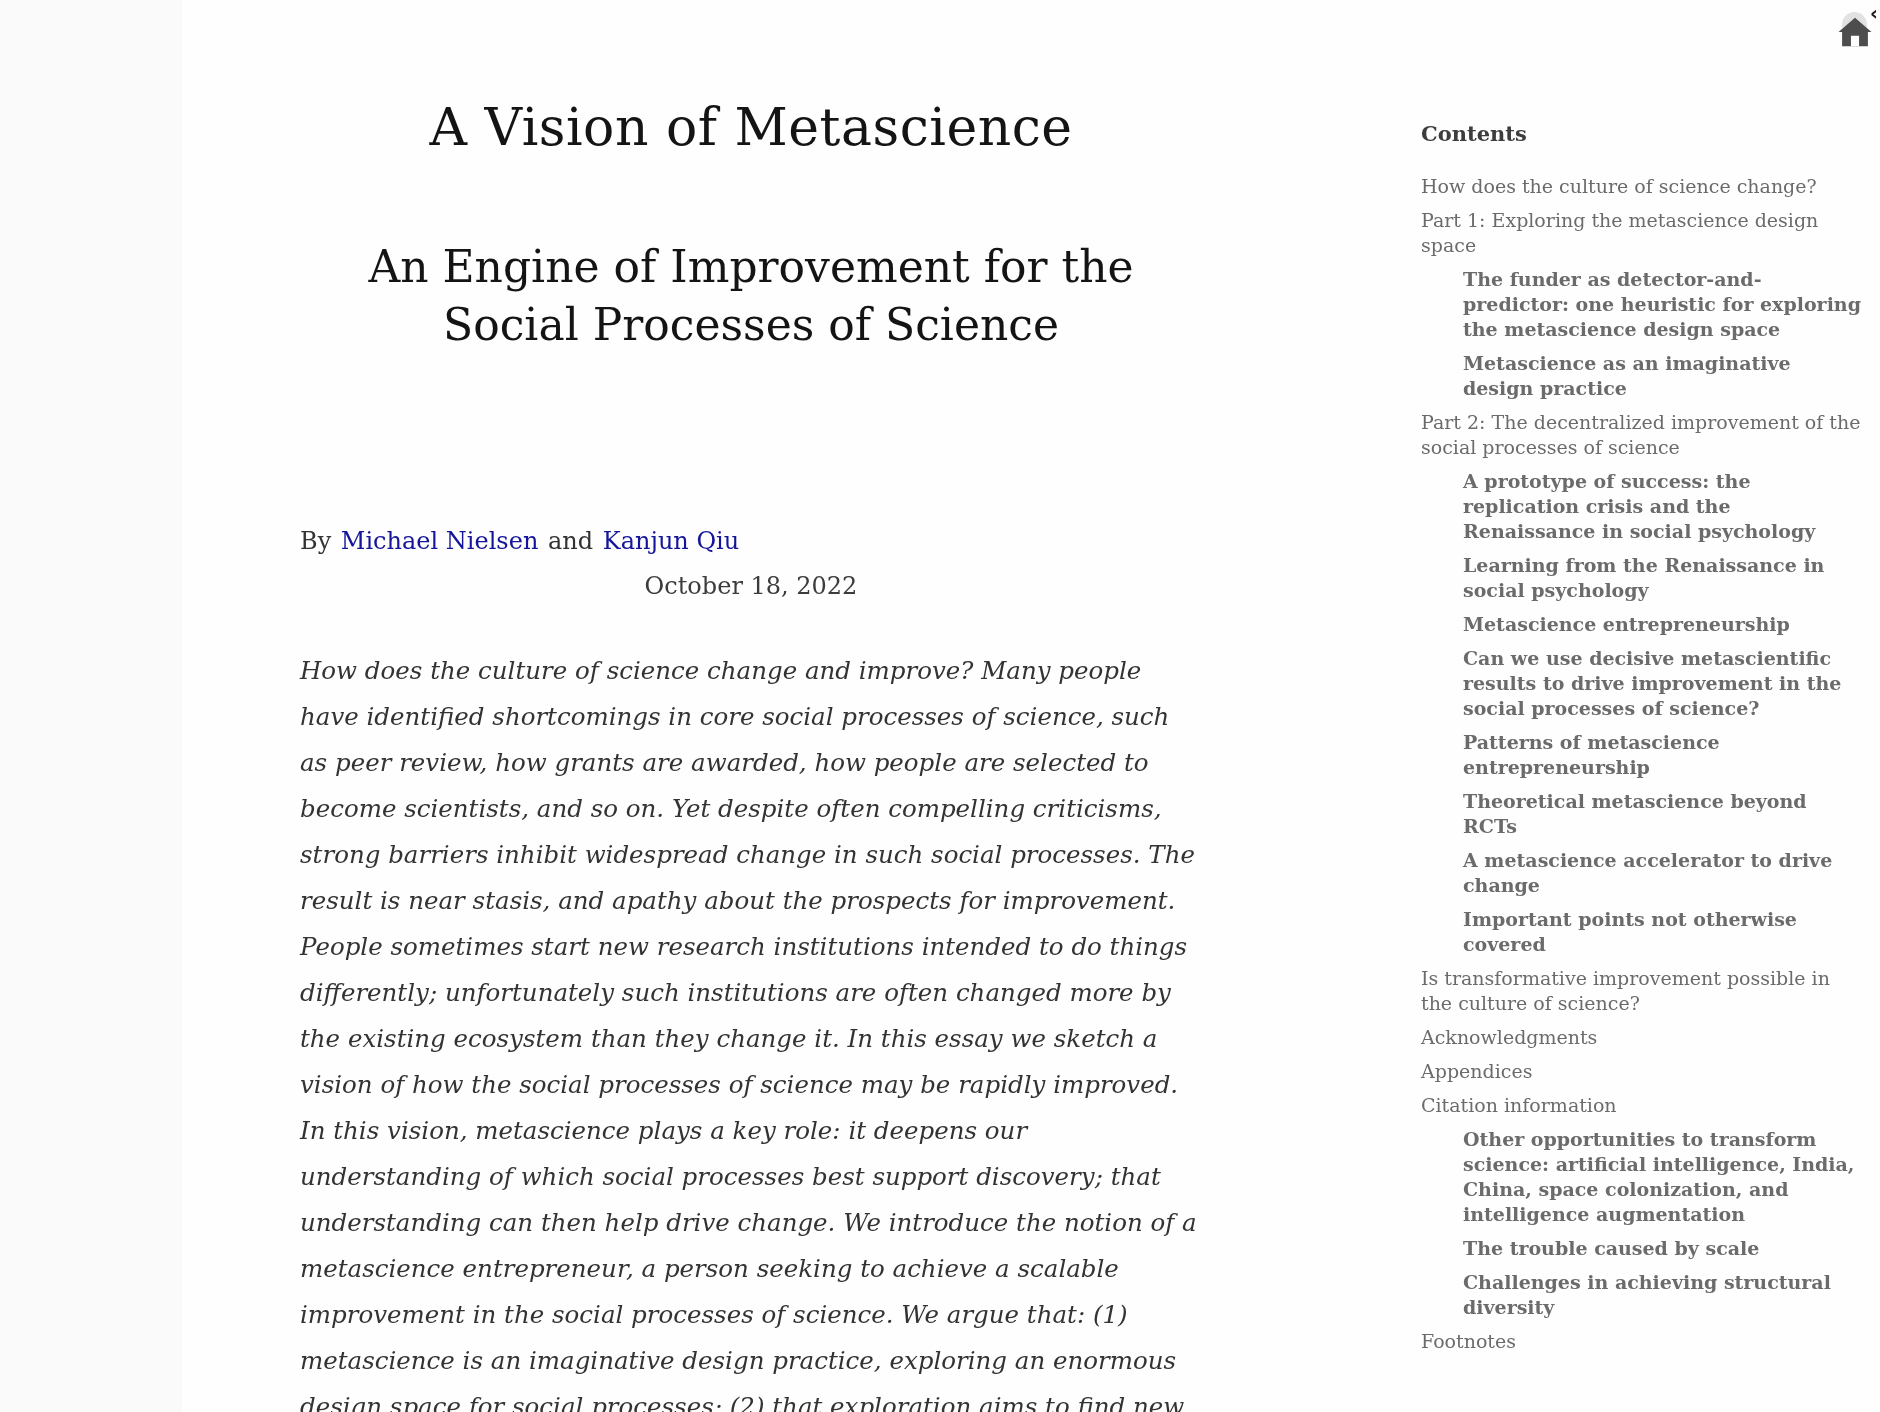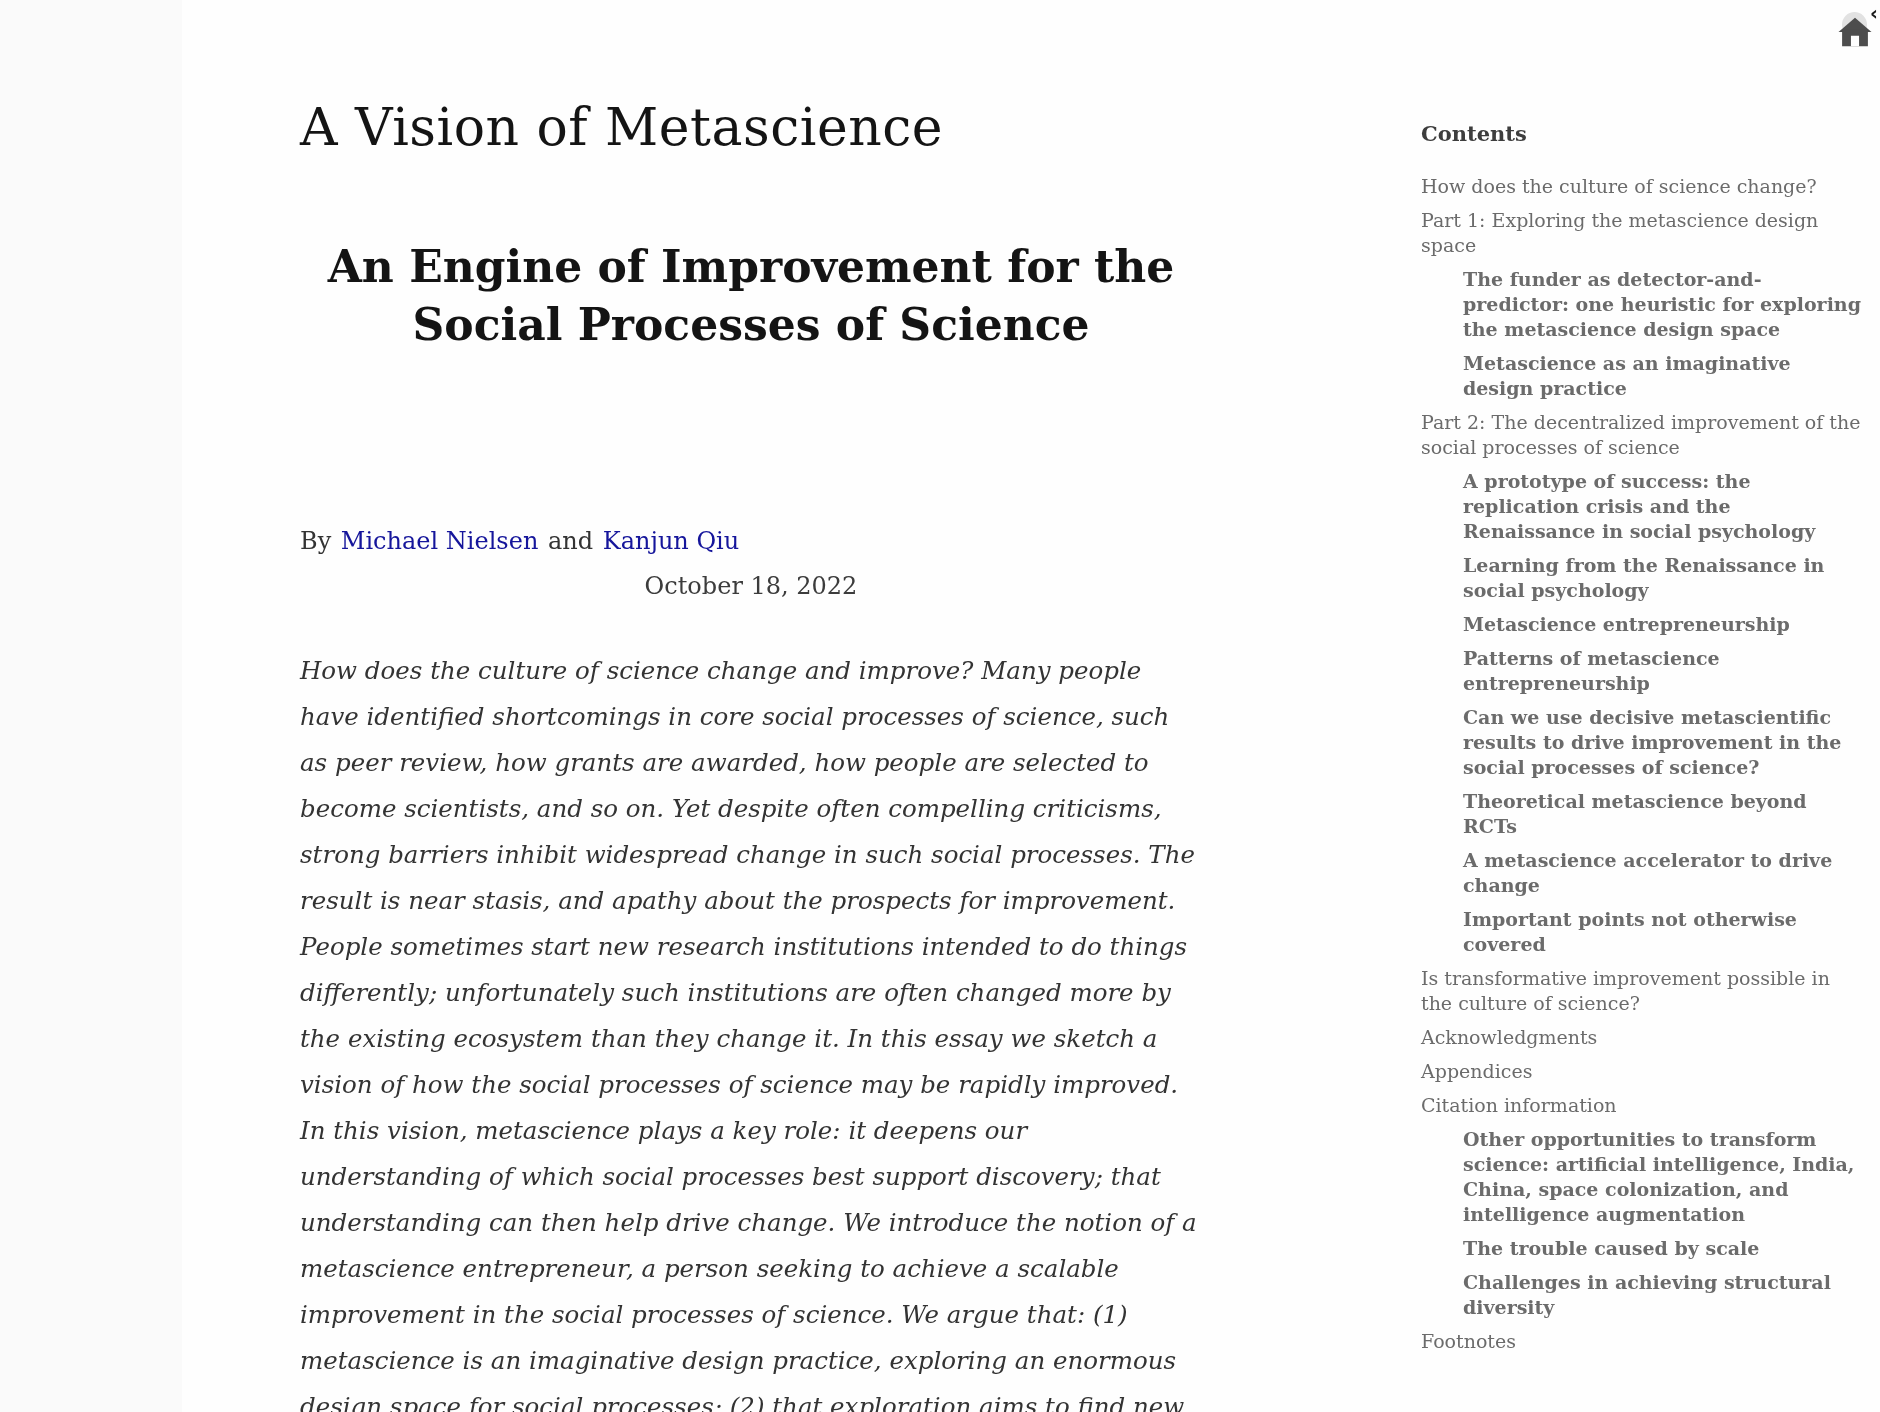--- a/index.html
+++ b/index.html
@@ -16,25 +16,26 @@
   }
   
   .main-col {
     position: absolute; left: 300px; top: 0;
     width: 902px;
     padding-top: 96px;
   }
   .article-title {
     font-size: 52px; font-weight: 400;
     line-height: 62px;
+    text-align: center;
     color: #141414;
     letter-spacing: 0.5px;
   }
   .article-subtitle {
-    font-size: 44px; font-weight: 700;
+    font-size: 44px; font-weight: 400;
     line-height: 58px;
     text-align: center;
     color: #141414;
     margin: 80px auto 0 auto;
     max-width: 860px;
   }
   .byline {
     margin-top: 172px;
     text-align: left;
     font-size: 24px;
@@ -136,22 +137,22 @@
   <h3 class="contents-heading">Contents</h3>
   <div>
       <a class="toc-item lvl0">How does the culture of science change?</a>
       <a class="toc-item lvl0">Part 1: Exploring the metascience design space</a>
       <a class="toc-item lvl1">The funder as detector-and-predictor: one heuristic for exploring the metascience design space</a>
       <a class="toc-item lvl1">Metascience as an imaginative design practice</a>
       <a class="toc-item lvl0">Part 2: The decentralized improvement of the social processes of science</a>
       <a class="toc-item lvl1">A prototype of success: the replication crisis and the Renaissance in social psychology</a>
       <a class="toc-item lvl1">Learning from the Renaissance in social psychology</a>
       <a class="toc-item lvl1">Metascience entrepreneurship</a>
+      <a class="toc-item lvl1">Can we use decisive metascientific results to drive improvement in the social processes of science?</a>
       <a class="toc-item lvl1">Patterns of metascience entrepreneurship</a>
-      <a class="toc-item lvl1">Can we use decisive metascientific results to drive improvement in the social processes of science?</a>
       <a class="toc-item lvl1">Theoretical metascience beyond RCTs</a>
       <a class="toc-item lvl1">A metascience accelerator to drive change</a>
       <a class="toc-item lvl1">Important points not otherwise covered</a>
       <a class="toc-item lvl0">Is transformative improvement possible in the culture of science?</a>
       <a class="toc-item lvl0">Acknowledgments</a>
       <a class="toc-item lvl0">Appendices</a>
       <a class="toc-item lvl0">Citation information</a>
       <a class="toc-item lvl1">Other opportunities to transform science: artificial intelligence, India, China, space colonization, and intelligence augmentation</a>
       <a class="toc-item lvl1">The trouble caused by scale</a>
       <a class="toc-item lvl1">Challenges in achieving structural diversity</a>

